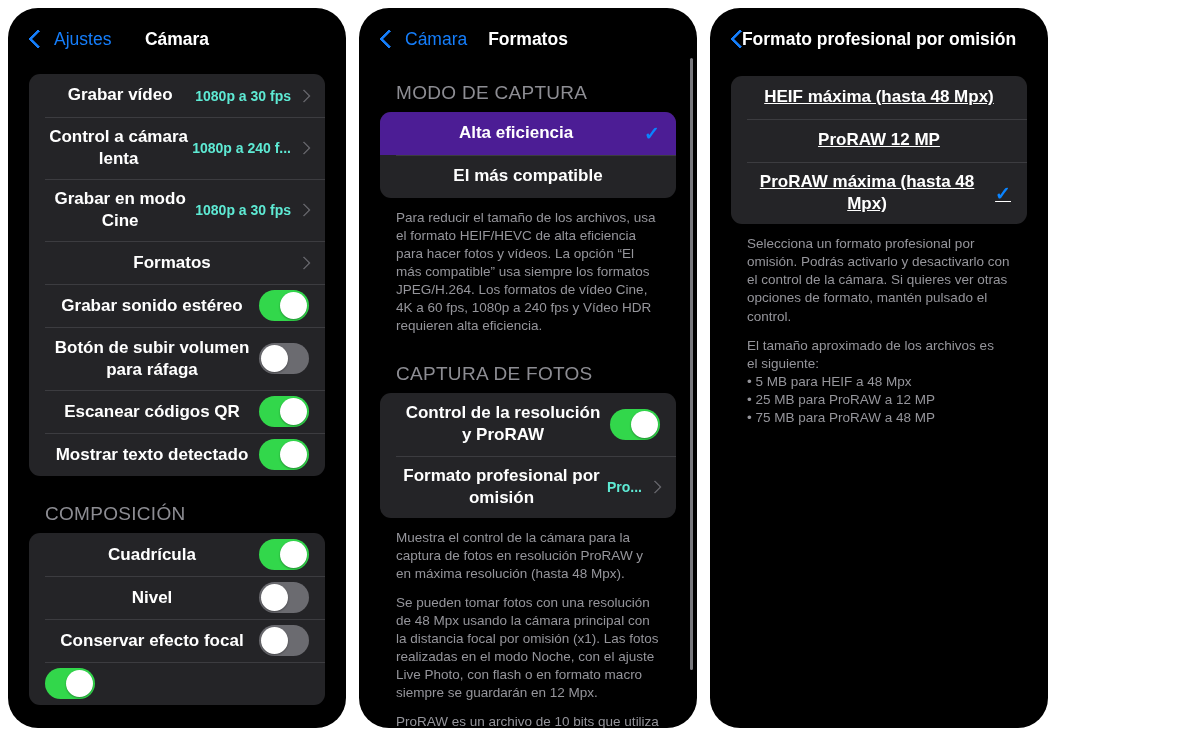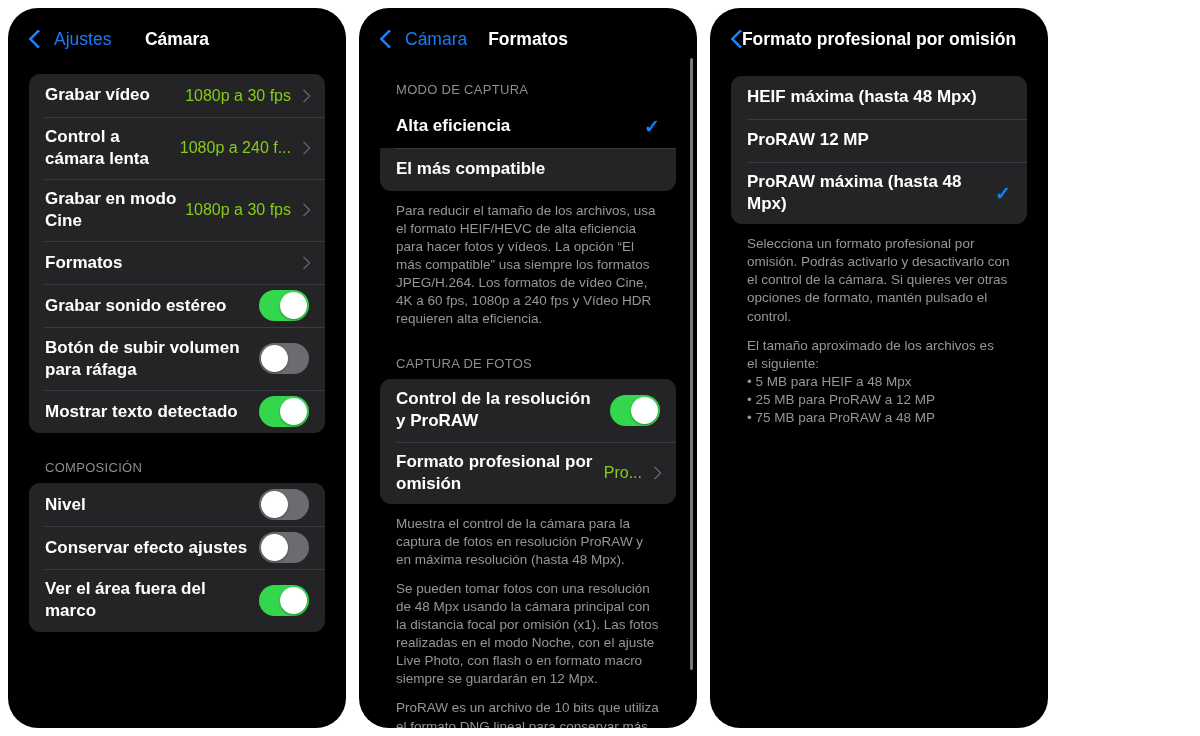--- a/index.html
+++ b/index.html
@@ -4,39 +4,39 @@
 <style>
   html,body{margin:0;padding:0;background:#ffffff;font-family:"Liberation Sans",sans-serif;}
   .page{width:1056px;height:736px;box-sizing:border-box;padding:8px 8px;display:flex;gap:13px;background:#ffffff;}
   .panel{flex:1;background:#000000;border-radius:30px;color:#ffffff;position:relative;overflow:hidden;box-sizing:border-box;padding:8px 21px 0;}
   .nav{height:46px;display:flex;align-items:center;justify-content:center;position:relative;}
   .nav-title{font-size:17.5px;font-weight:700;color:#ffffff;margin:0;}
   .back{position:absolute;left:-2px;top:0;height:100%;display:flex;align-items:center;gap:9px;color:#157efb;cursor:pointer;}
   .back-label{font-size:17.5px;font-weight:500;}
   .chev-back{width:11px;height:11px;border-top:3px solid #157efb;border-left:3px solid #157efb;transform:rotate(-45deg);border-radius:1px;margin-left:4px;}
   .group{background:#242427;border-radius:11px;overflow:hidden;}
-  .row{min-height:43px;display:flex;align-items:center;padding:0 16px;position:relative;}
+  .row{min-height:43px;display:flex;align-items:center;padding:0 16px;position:relative;text-align:center;}
   .row:not(:first-child)::before{content:"";position:absolute;top:0;left:16px;right:0;height:1px;background:#3c3c40;}
   .row.tall{min-height:63px;}
-  .row.dark{background:#000000;}
+  .row.dark{background:#4c1d95;}
   .label{flex:1;font-size:17px;font-weight:600;color:#ffffff;white-space:pre-line;line-height:1.3;padding:9px 0;}
-  .value{color:#84cc16;font-size:16px;font-weight:400;margin-right:8px;white-space:nowrap;}
+  .value{color:#5eead4;font-size:14px;font-weight:700;margin-right:8px;white-space:nowrap;}
   .chev{width:8px;height:8px;border-top:2.5px solid #5d5d62;border-right:2.5px solid #5d5d62;transform:rotate(45deg);border-radius:1px;flex-shrink:0;}
   .switch{width:50px;height:31px;border-radius:16px;position:relative;flex-shrink:0;cursor:pointer;}
   .switch.on{background:#32d74b;}
   .switch.off{background:#6b6b70;}
   .knob{position:absolute;top:2px;width:27px;height:27px;border-radius:50%;background:#ffffff;box-shadow:0 1px 2px rgba(0,0,0,.35);}
   .switch.on .knob{right:2px;}
   .switch.off .knob{left:2px;}
   .check{color:#0a84ff;font-size:19px;font-weight:700;margin-left:8px;}
-  .section-header{color:#8d8d93;font-size:13px;margin:27px 16px 8px;letter-spacing:.3px;}
+  .section-header{color:#8d8d93;font-size:19px;margin:27px 16px 8px;letter-spacing:.3px;}
   .footnote{color:#95959b;font-size:13.5px;line-height:1.34;margin:11px 16px 0;white-space:pre-line;}
   .scrollbar{position:absolute;right:4px;top:50px;width:3px;height:612px;border-radius:2px;background:#77777c;}
   .mt12{margin-top:12px;}
-  .mt14{margin-top:14px;}
+  .mt14{margin-top:14px;text-decoration:underline;}
   .sh-first{margin-top:20px;}
 </style>
 </head>
 <body>
 
 <div class="page">
 
   <section class="panel">
     <header class="nav">
       <div class="back">
@@ -73,44 +73,55 @@
           </span>
       </div>
       <div class="row tall">
         <span class="label">Botón de subir volumen
 para ráfaga</span>
         <span class="switch off">
             <span class="knob"></span>
           </span>
       </div>
       <div class="row">
+        <span class="label">Escanear códigos QR</span>
+        <span class="switch on">
+            <span class="knob"></span>
+          </span>
+      </div>
+      <div class="row">
         <span class="label">Mostrar texto detectado</span>
         <span class="switch on">
             <span class="knob"></span>
           </span>
       </div>
     </div>
 
     <div class="section-header">COMPOSICIÓN</div>
 
     <div class="group">
+      <div class="row">
+        <span class="label">Cuadrícula</span>
+        <span class="switch on">
+            <span class="knob"></span>
+          </span>
+      </div>
       <div class="row">
         <span class="label">Nivel</span>
         <span class="switch off">
             <span class="knob"></span>
           </span>
       </div>
       <div class="row">
-        <span class="label">Conservar efecto ajustes</span>
+        <span class="label">Conservar efecto focal</span>
         <span class="switch off">
             <span class="knob"></span>
           </span>
       </div>
       <div class="row">
-        <span class="label">Ver el área fuera del marco</span>
         <span class="switch on">
             <span class="knob"></span>
           </span>
       </div>
     </div>
   </section>
 
   <section class="panel">
     <header class="nav">
       <div class="back">

